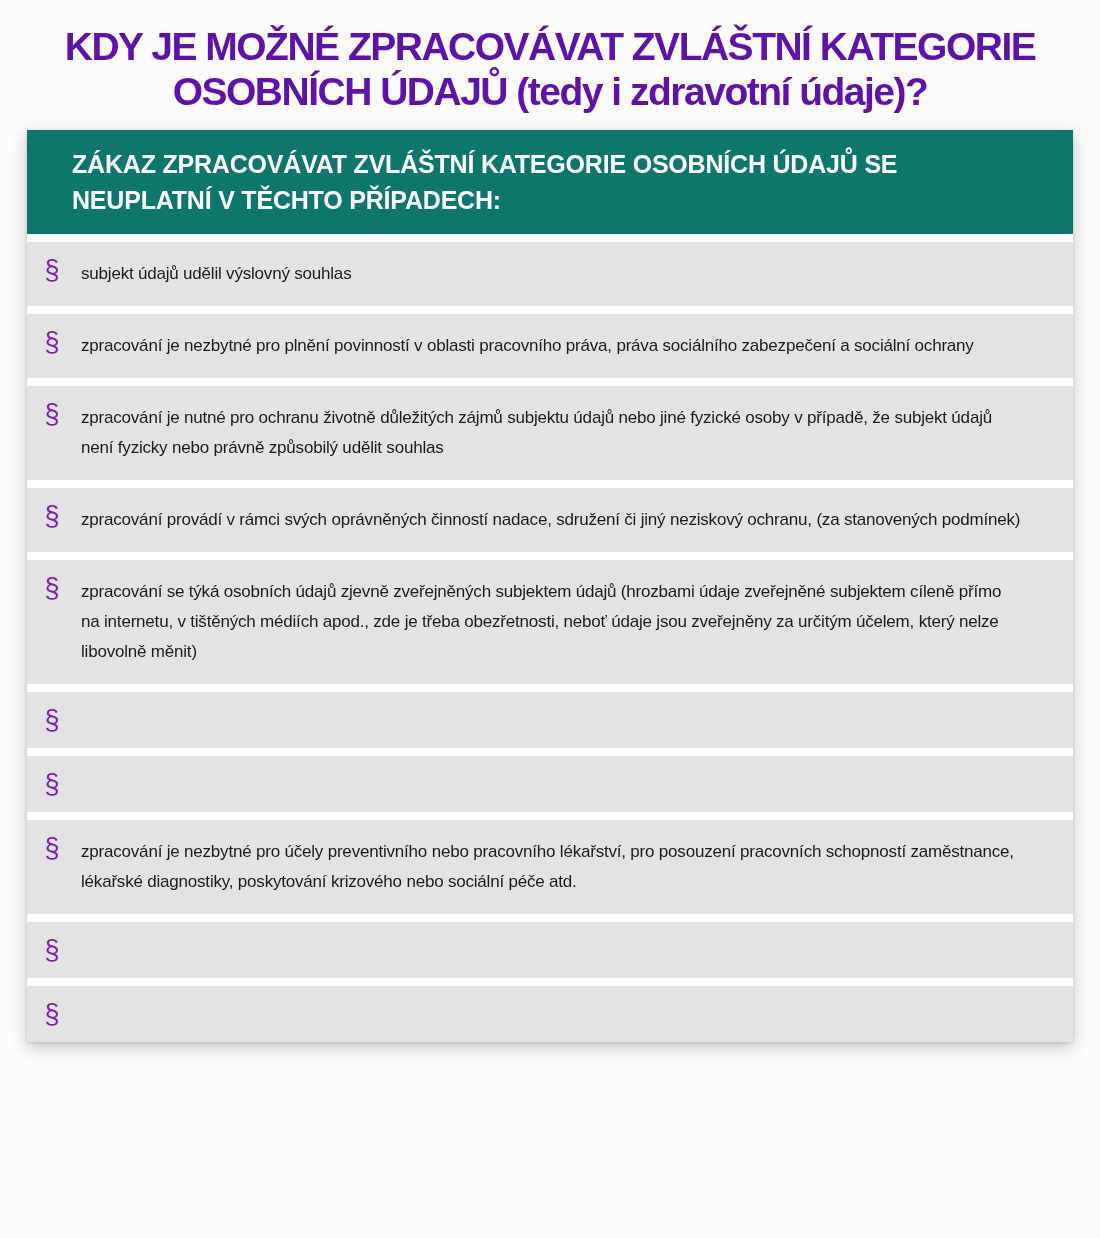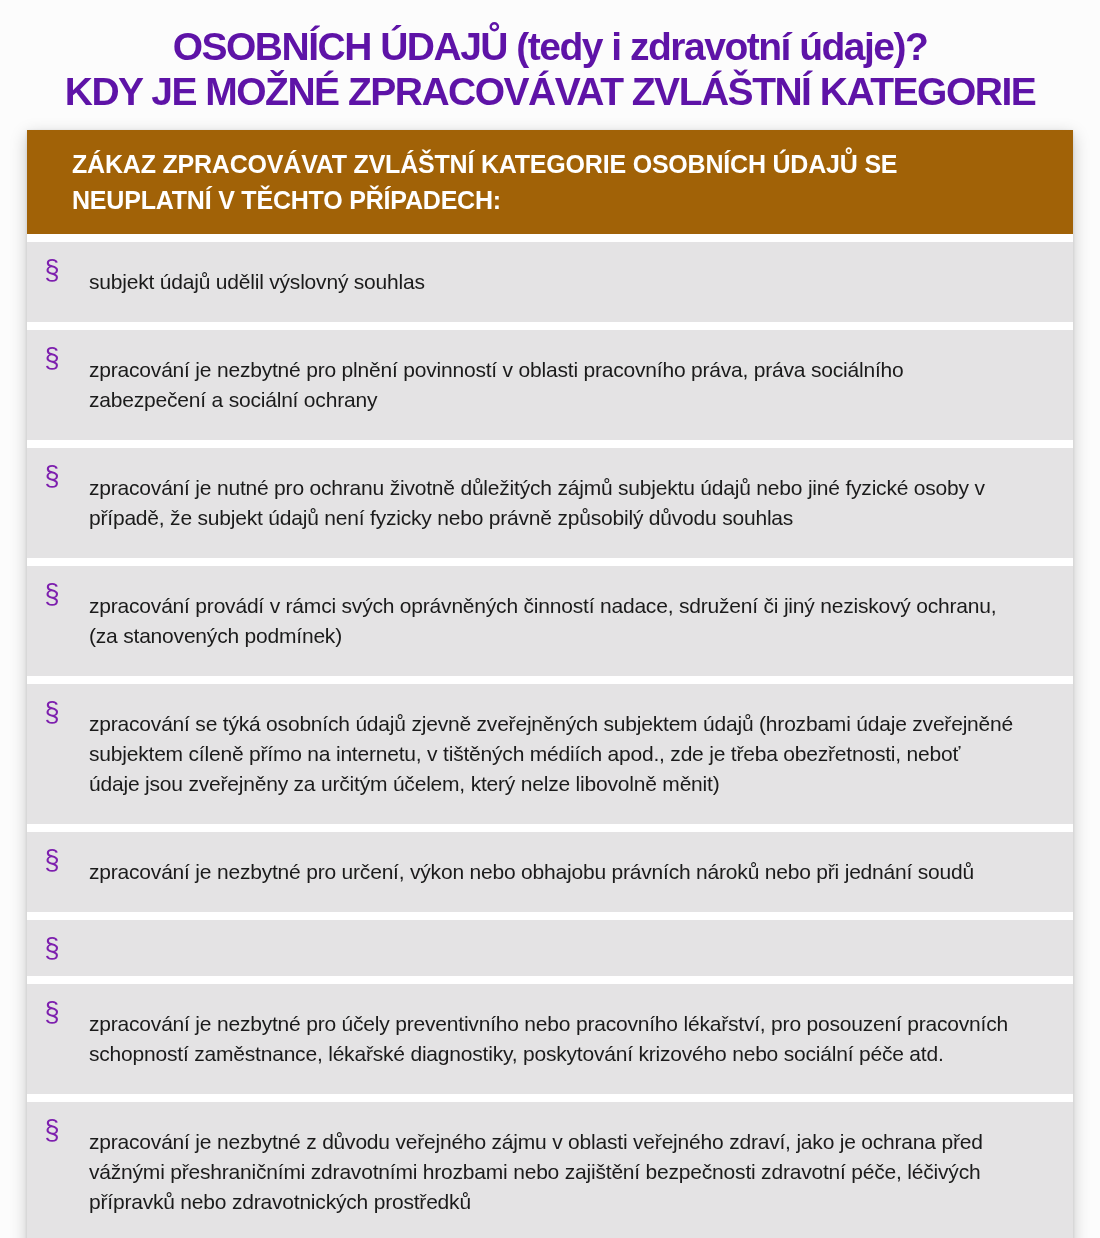--- a/index.html
+++ b/index.html
@@ -22,21 +22,21 @@
     line-height: 45px;
     letter-spacing: -1.5px;
   }
   .page-title .t-line { display: block; }
   .card {
     margin: 16px 27px 0;
     background: #ffffff;
     box-shadow: 0 5px 16px rgba(0,0,0,0.22), 0 1px 3px rgba(0,0,0,0.12);
   }
   .banner {
-    background: #a16207;
+    background: #0f766e;
     color: #ffffff;
     font-weight: bold;
     font-size: 25px;
     line-height: 36px;
     padding: 16px 40px 16px 45px;
     letter-spacing: -0.2px;
   }
   .banner .b-line { display: block; }
   .item {
     display: flex;
@@ -48,74 +48,72 @@
   .item .sym {
     flex: 0 0 50px;
     width: 50px;
     text-align: center;
     color: #7d1fae;
     font-size: 27px;
     line-height: 30px;
     font-weight: 500;
   }
   .item .txt {
-    margin: 12px;
-    font-size: 21px;
+    margin: 4px;
+    font-size: 17px;
     line-height: 30px;
     color: #1b1b1b;
     letter-spacing: -0.2px;
   }
 </style>
 </head>
 <body>
 
 <h1 class="page-title">
+  <span class="t-line">KDY JE MOŽNÉ ZPRACOVÁVAT ZVLÁŠTNÍ KATEGORIE</span>
   <span class="t-line">OSOBNÍCH ÚDAJŮ (tedy i zdravotní údaje)?</span>
-  <span class="t-line">KDY JE MOŽNÉ ZPRACOVÁVAT ZVLÁŠTNÍ KATEGORIE</span>
 </h1>
 
 <div class="card">
   <div class="banner">
     <span class="b-line">ZÁKAZ ZPRACOVÁVAT ZVLÁŠTNÍ KATEGORIE OSOBNÍCH ÚDAJŮ SE</span>
     <span class="b-line">NEUPLATNÍ V TĚCHTO PŘÍPADECH:</span>
   </div>
 
   <div>
     <div class="item">
       <span class="sym">§</span>
       <p class="txt">subjekt údajů udělil výslovný souhlas</p>
     </div>
     <div class="item">
       <span class="sym">§</span>
       <p class="txt">zpracování je nezbytné pro plnění povinností v oblasti pracovního práva, práva sociálního zabezpečení a sociální ochrany</p>
     </div>
     <div class="item">
       <span class="sym">§</span>
-      <p class="txt">zpracování je nutné pro ochranu životně důležitých zájmů subjektu údajů nebo jiné fyzické osoby v případě, že subjekt údajů není fyzicky nebo právně způsobilý důvodu souhlas</p>
+      <p class="txt">zpracování je nutné pro ochranu životně důležitých zájmů subjektu údajů nebo jiné fyzické osoby v případě, že subjekt údajů není fyzicky nebo právně způsobilý udělit souhlas</p>
     </div>
     <div class="item">
       <span class="sym">§</span>
       <p class="txt">zpracování provádí v rámci svých oprávněných činností nadace, sdružení či jiný neziskový ochranu, (za stanovených podmínek)</p>
     </div>
     <div class="item">
       <span class="sym">§</span>
       <p class="txt">zpracování se týká osobních údajů zjevně zveřejněných subjektem údajů (hrozbami údaje zveřejněné subjektem cíleně přímo na internetu, v tištěných médiích apod., zde je třeba obezřetnosti, neboť údaje jsou zveřejněny za určitým účelem, který nelze libovolně měnit)</p>
     </div>
     <div class="item">
       <span class="sym">§</span>
-      <p class="txt">zpracování je nezbytné pro určení, výkon nebo obhajobu právních nároků nebo při jednání soudů</p>
     </div>
     <div class="item">
       <span class="sym">§</span>
     </div>
     <div class="item">
       <span class="sym">§</span>
       <p class="txt">zpracování je nezbytné pro účely preventivního nebo pracovního lékařství, pro posouzení pracovních schopností zaměstnance, lékařské diagnostiky, poskytování krizového nebo sociální péče atd.</p>
     </div>
     <div class="item">
       <span class="sym">§</span>
-      <p class="txt">zpracování je nezbytné z důvodu veřejného zájmu v oblasti veřejného zdraví, jako je ochrana před vážnými přeshraničními zdravotními hrozbami nebo zajištění bezpečnosti zdravotní péče, léčivých přípravků nebo zdravotnických prostředků</p>
     </div>
     <div class="item">
       <span class="sym">§</span>
     </div>
   </div>
 </div>
 
 </body></html>

